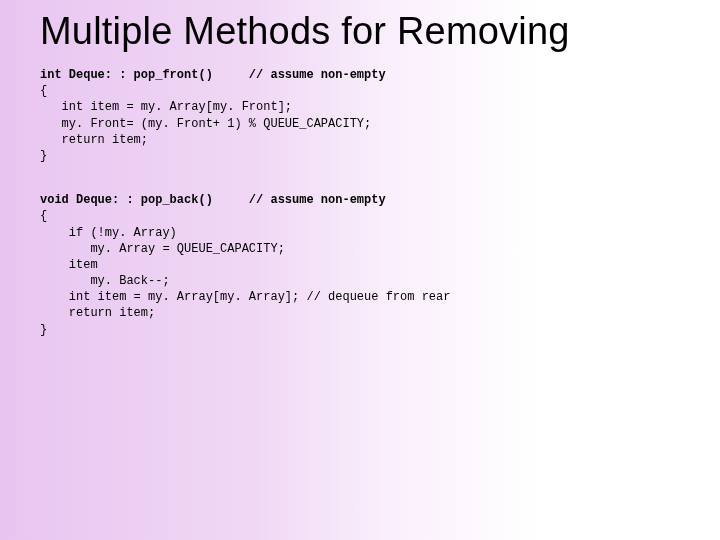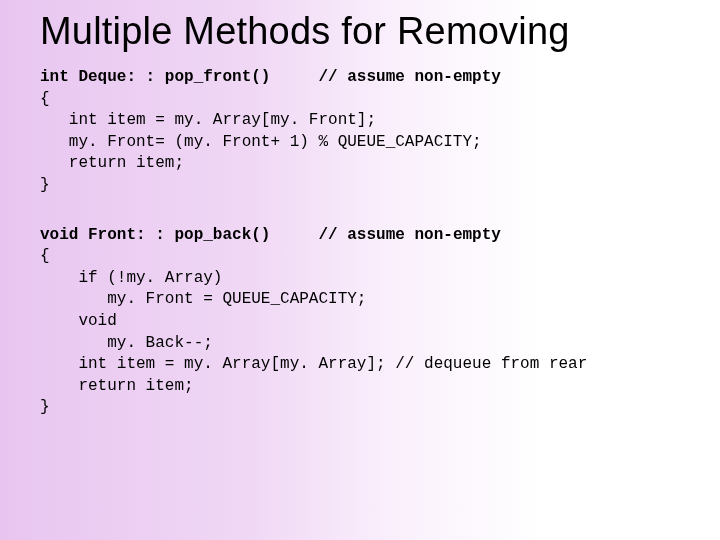--- a/index.html
+++ b/index.html
@@ -16,43 +16,43 @@
   }
   .title {
     font-size: 38px;
     font-weight: normal;
     color: #000;
     margin-bottom: 14px;
     letter-spacing: 0.2px;
   }
   .code-block {
     font-family: "Courier New", Courier, monospace;
-    font-size: 16px;
+    font-size: 12px;
     line-height: 1.35;
     color: #000;
     white-space: pre;
     margin-bottom: 28px;
   }
   .b { font-weight: bold; }
 </style>
 </head>
 <body>
 
 <div class="slide">
   <h1 class="title">Multiple Methods for Removing</h1>
 
   <div class="code-block"><span class="b">int Deque: : pop_front()</span>     <span class="b">// assume non-empty</span>
 <span>{</span>
 <span>   int item = my. Array[my. Front];</span>
 <span>   my. Front= (my. Front+ 1) % QUEUE_CAPACITY;</span>
 <span>   return item;</span>
 <span>}</span></div>
 
-  <div class="code-block"><span class="b">void Front: : pop_back()</span>     <span class="b">// assume non-empty</span>
+  <div class="code-block"><span class="b">void Deque: : pop_back()</span>     <span class="b">// assume non-empty</span>
 <span>{</span>
 <span>    if (!my. Array)</span>
-<span>       my. Front = QUEUE_CAPACITY;</span>
-<span>    void</span>
+<span>       my. Array = QUEUE_CAPACITY;</span>
+<span>    item</span>
 <span>       my. Back--;</span>
 <span>    int item = my. Array[my. Array]; // dequeue from rear</span>
 <span>    return item;</span>
 <span>}</span></div>
 </div>
 
 </body></html>

